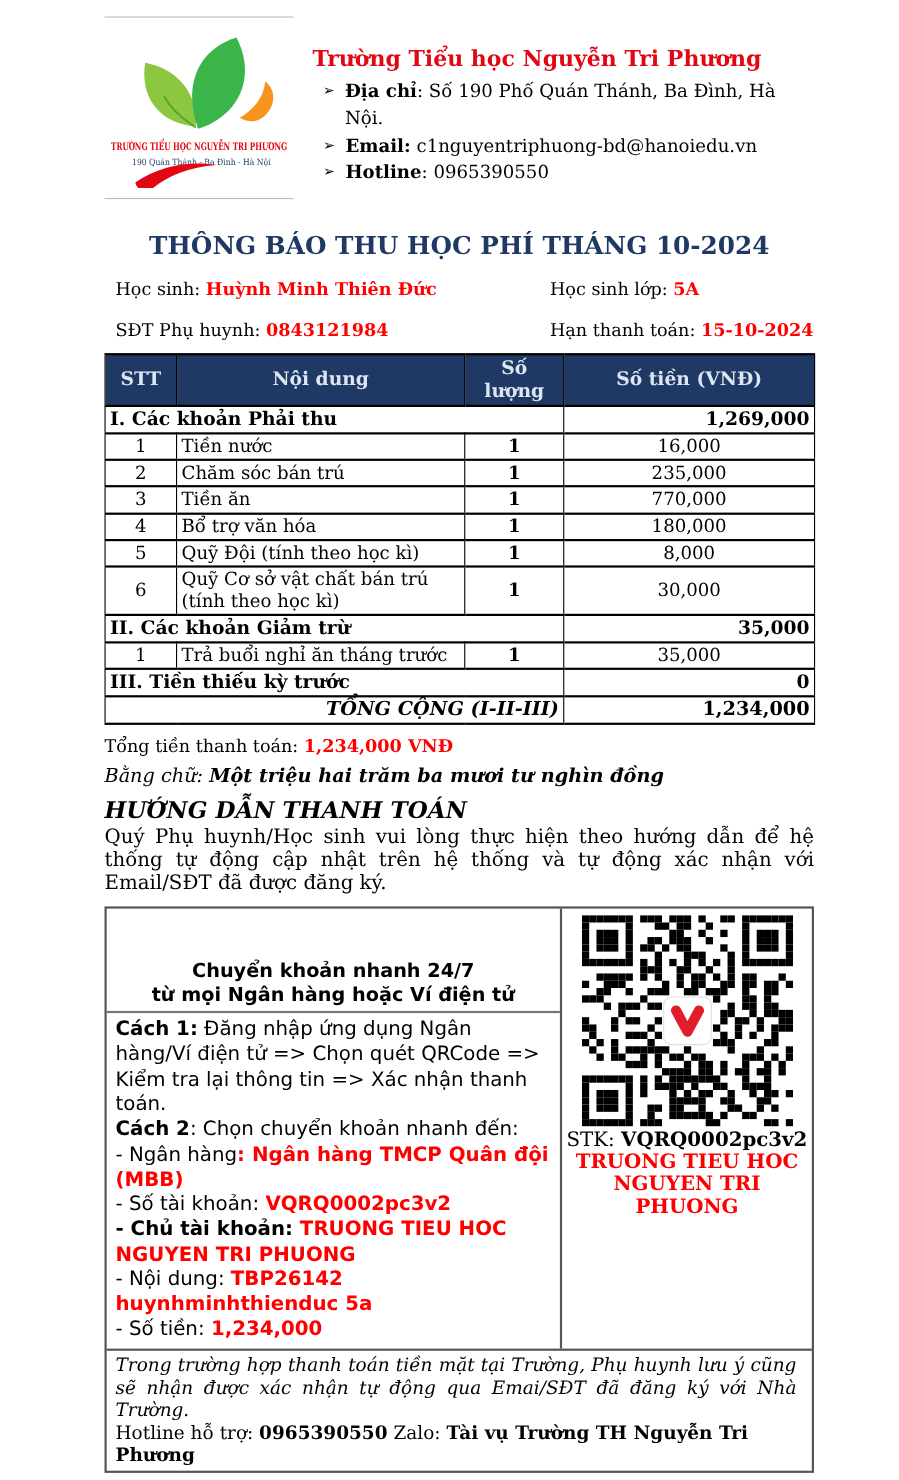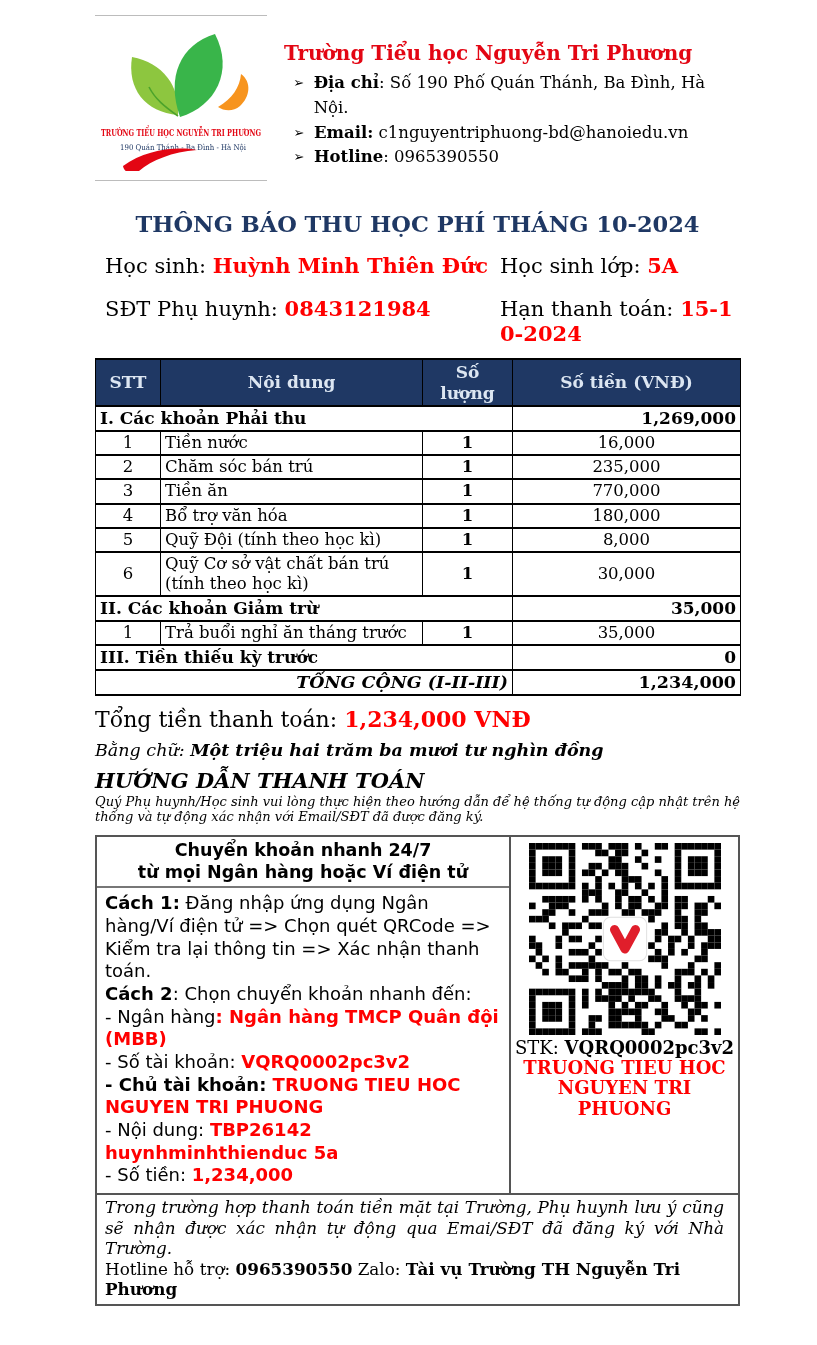--- a/index.html
+++ b/index.html
@@ -12,47 +12,47 @@
   .logo-box{width:172px;min-width:172px;height:158px;border-top:1px solid #bcbcbc;border-bottom:1px solid #bcbcbc;padding:3px 0;}
   .header-info{padding-top:26px;}
   .school-title{color:#e30613;font-weight:bold;font-size:20px;margin-bottom:6px;}
   .bullet-list{list-style:none;margin:0;padding:0;font-size:16.5px;line-height:1.5;}
   .bullet-list li{display:flex;}
   .bullet-marker{width:30px;text-align:center;font-size:13px;padding-top:2px;}
   .b-label{font-weight:bold;}
 
   
   h1.notice-title{color:#1F3864;font-size:22.5px;text-align:center;margin:30px 0 16px 0;font-weight:bold;}
-  .student-grid{display:grid;grid-template-columns:395px 240px;row-gap:18px;font-size:21px;padding-left:10px;margin-bottom:12px;}
+  .student-grid{display:grid;grid-template-columns:395px 240px;row-gap:18px;font-size:16px;padding-left:10px;margin-bottom:12px;}
   .val-red{color:#FF0000;font-weight:bold;}
   .deadline-val{word-break:break-all;}
 
   
   table.fee{border-collapse:collapse;width:645px;font-size:16.5px;table-layout:fixed;}
   table.fee th,table.fee td{border-left:1px solid #000;border-right:1px solid #000;border-top:2px solid #000;border-bottom:2px solid #000;padding:1px 4px;line-height:1.22;}
   table.fee thead th{background:#1F3864;color:#DCE6F2;font-weight:bold;text-align:center;font-size:17px;padding:2px 4px;}
   .c-stt{text-align:center;}
   .c-qty{text-align:center;font-weight:bold;}
   .c-amt{text-align:center;}
   .sec-label{font-weight:bold;font-size:17px;}
   .sec-amt{font-weight:bold;text-align:right;font-size:17px;}
   .total-label{font-weight:bold;font-style:italic;text-align:right;font-size:17.5px;padding-right:10px;}
   .total-amt{font-weight:bold;text-align:right;font-size:17.5px;}
 
   
-  .total-line{font-size:22px;margin:10px 0 4px 0;}
+  .total-line{font-size:16px;margin:10px 0 4px 0;}
   .words-line{font-size:17.5px;font-style:italic;margin:8px 0 6px 0;}
   .words-line .wv{font-weight:bold;}
   .guide-head{font-size:21px;font-weight:bold;font-style:italic;margin:8px 0 0 0;}
-  .guide-note{font-size:13px;font-style:italic;line-height:1.18;margin:1px 0 10px 0;text-align:justify;}
+  .guide-note{font-size:18px;line-height:1.18;margin:1px 0 10px 0;text-align:justify;}
 
   
   .pay-box{display:grid;grid-template-columns:414px 227px;border:2px solid #555;width:645px;box-sizing:border-box;}
   .pb-left{border-right:2px solid #555;display:flex;flex-direction:column;}
-  .pb-header{font-family:"DejaVu Sans","Liberation Sans",sans-serif;font-weight:bold;font-size:17.5px;text-align:center;line-height:1.25;border-bottom:2px solid #777;padding:3px 4px;}
+  .pb-header{font-family:"DejaVu Sans","Liberation Sans",sans-serif;font-weight:bold;font-size:17.5px;text-align:center;line-height:1.25;border-bottom:2px solid #777;padding:3px 4px;margin-top:44px;}
   .pb-body{font-family:"DejaVu Sans","Liberation Sans",sans-serif;font-size:18px;line-height:1.26;padding:4px 8px 6px 8px;flex:1;}
   .pb-body p{margin:0;}
   .rb{color:#FF0000;font-weight:bold;}
   .bl{font-weight:bold;}
   .pb-right{display:flex;flex-direction:column;align-items:center;padding:6px 2px 4px 2px;}
   .stk-line{font-size:18px;margin-top:2px;white-space:nowrap;}
   .stk-line .sv{font-weight:bold;}
   .qr-holder{color:#FF0000;font-weight:bold;font-size:18px;text-align:center;line-height:1.15;}
   .pb-footer{grid-column:1 / -1;border-top:2px solid #555;padding:2px 14px 4px 8px;font-size:16.8px;line-height:1.22;}
   .pb-footer .note{font-style:italic;display:block;text-align:justify;}

